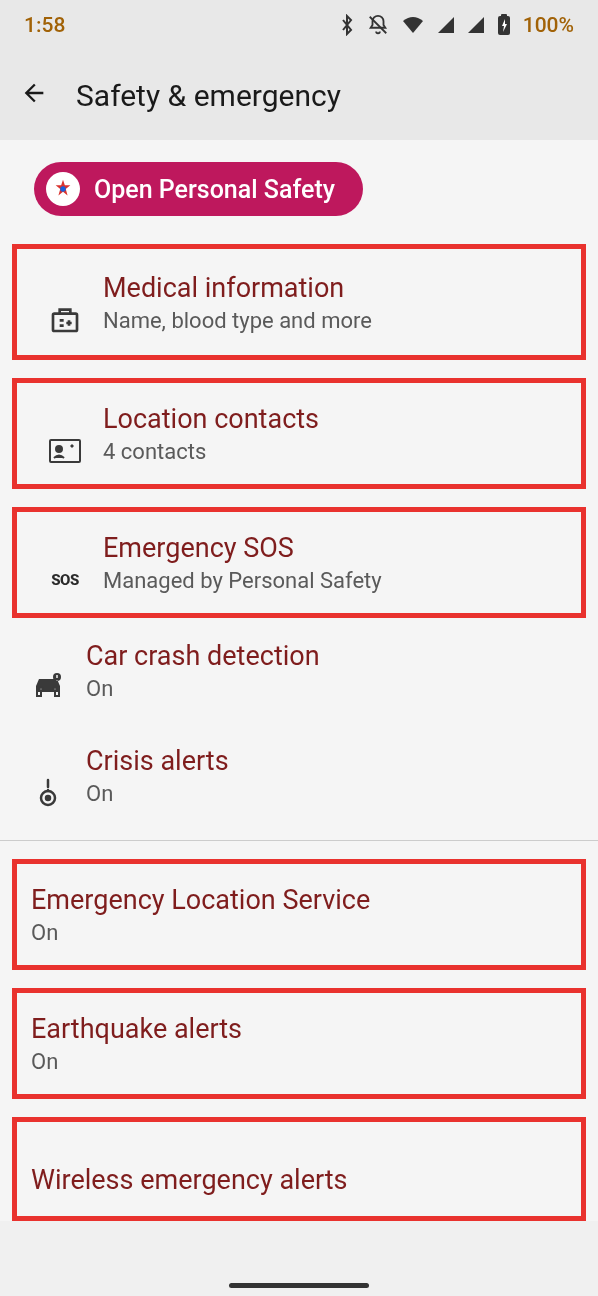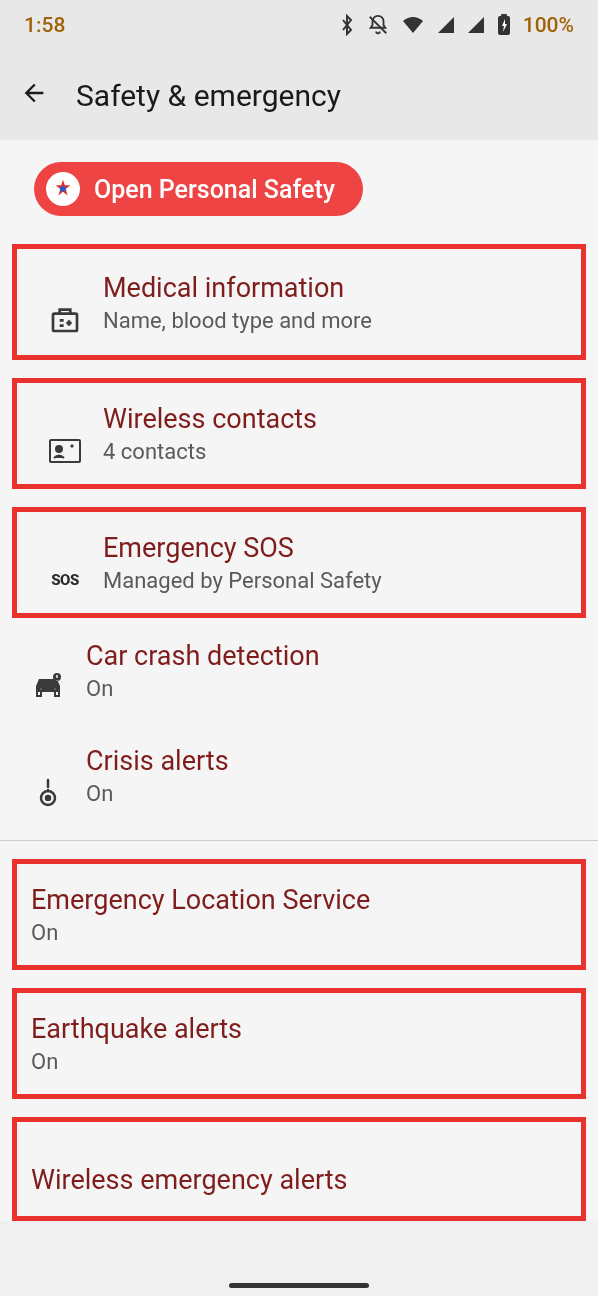--- a/index.html
+++ b/index.html
@@ -42,21 +42,21 @@
       color: #1a1a1a;
     }
     .content {
       background: #f5f5f5;
       padding-top: 22px;
     }
     .pill-button {
       display: inline-flex;
       align-items: center;
       gap: 14px;
-      background: #ef4444;
+      background: #be185d;
       color: #fff;
       border-radius: 40px;
       padding: 10px 28px 10px 12px;
       margin-left: 34px;
       font-size: 25px;
       font-weight: 500;
     }
     .pill-icon {
       width: 34px;
       height: 34px;
@@ -220,21 +220,21 @@
     <div class="list-item highlighted">
       <span class="list-icon">
         <svg width="34" height="26" viewBox="0 0 34 26" fill="none" stroke="#3a3a3a" stroke-width="2">
             <rect x="2" y="2" width="30" height="22" rx="1"></rect>
             <circle cx="11" cy="11" r="3" fill="#3a3a3a"></circle>
             <path d="M6 20 q5 -5 10 0" fill="#3a3a3a"></path>
             <path d="M24 6 l2 2 l-2 2 l-2 -2 z" fill="#3a3a3a" stroke="none"></path>
           </svg>
       </span>
       <div class="list-text">
-        <span class="list-title">Wireless contacts</span>
+        <span class="list-title">Location contacts</span>
         <span class="list-subtitle">4 contacts</span>
       </div>
     </div>
 
     <div class="list-spacer"></div>
 
     <div class="list-item highlighted">
       <span class="list-icon">
         <span class="sos-text">SOS</span>
       </span>

